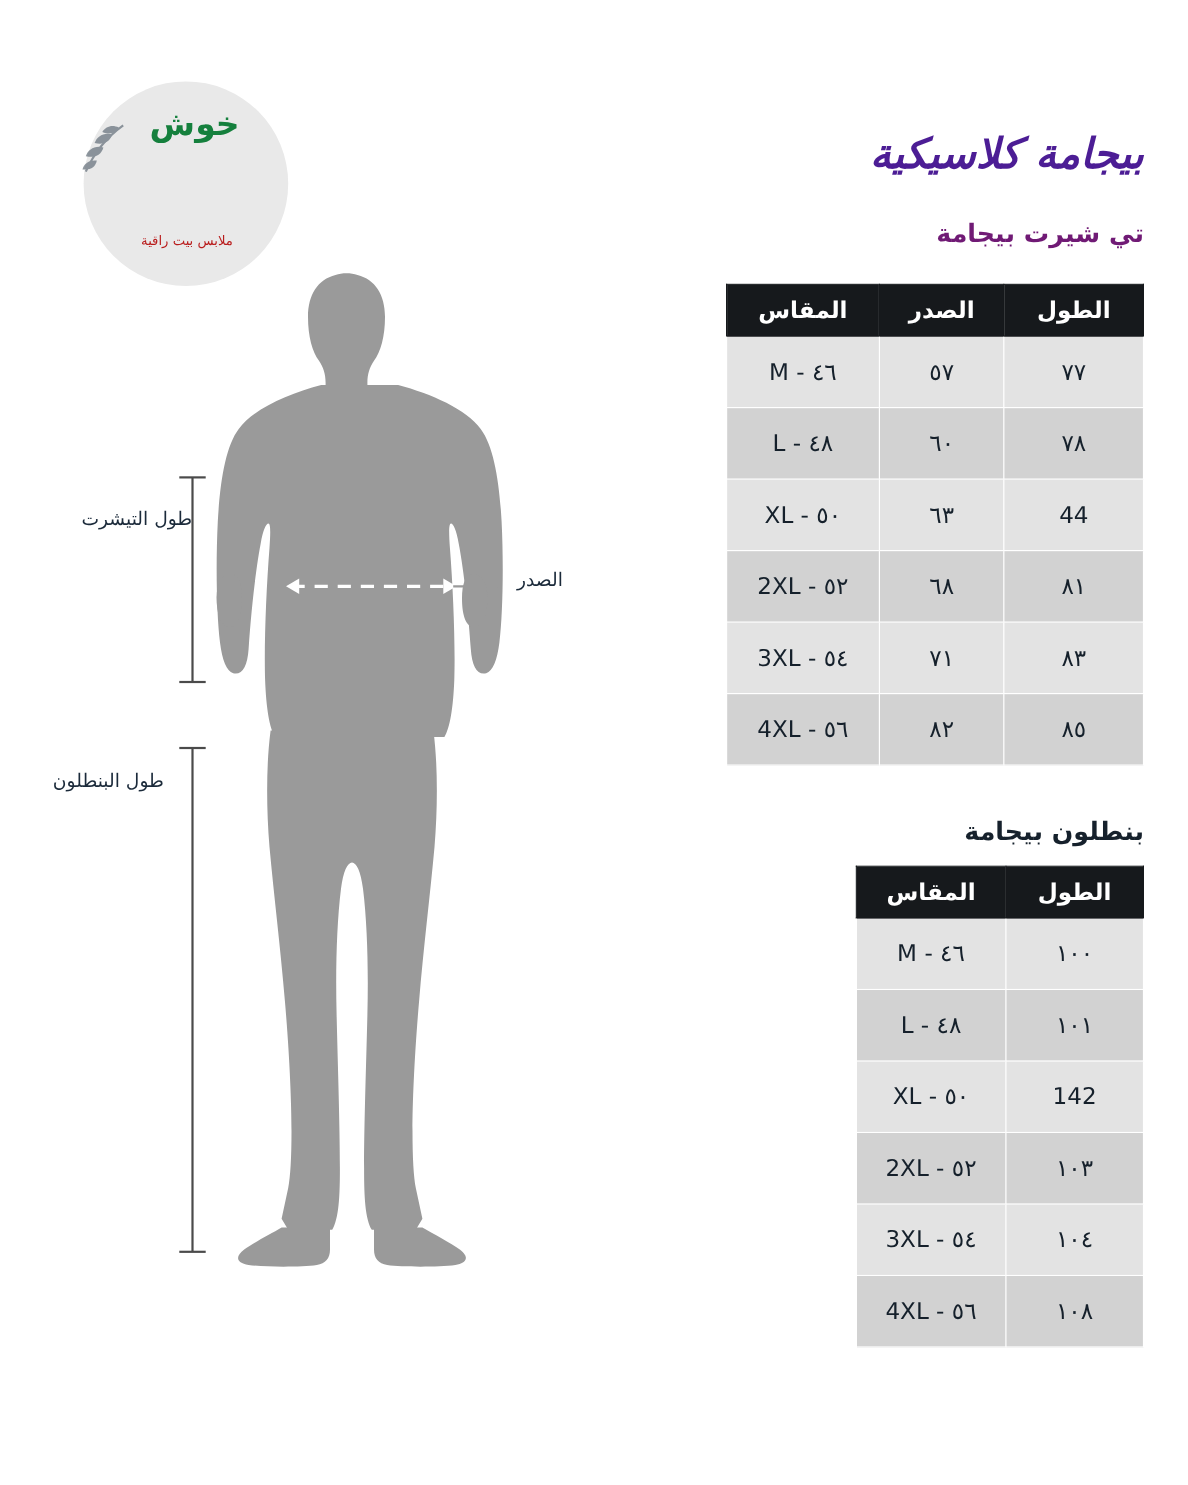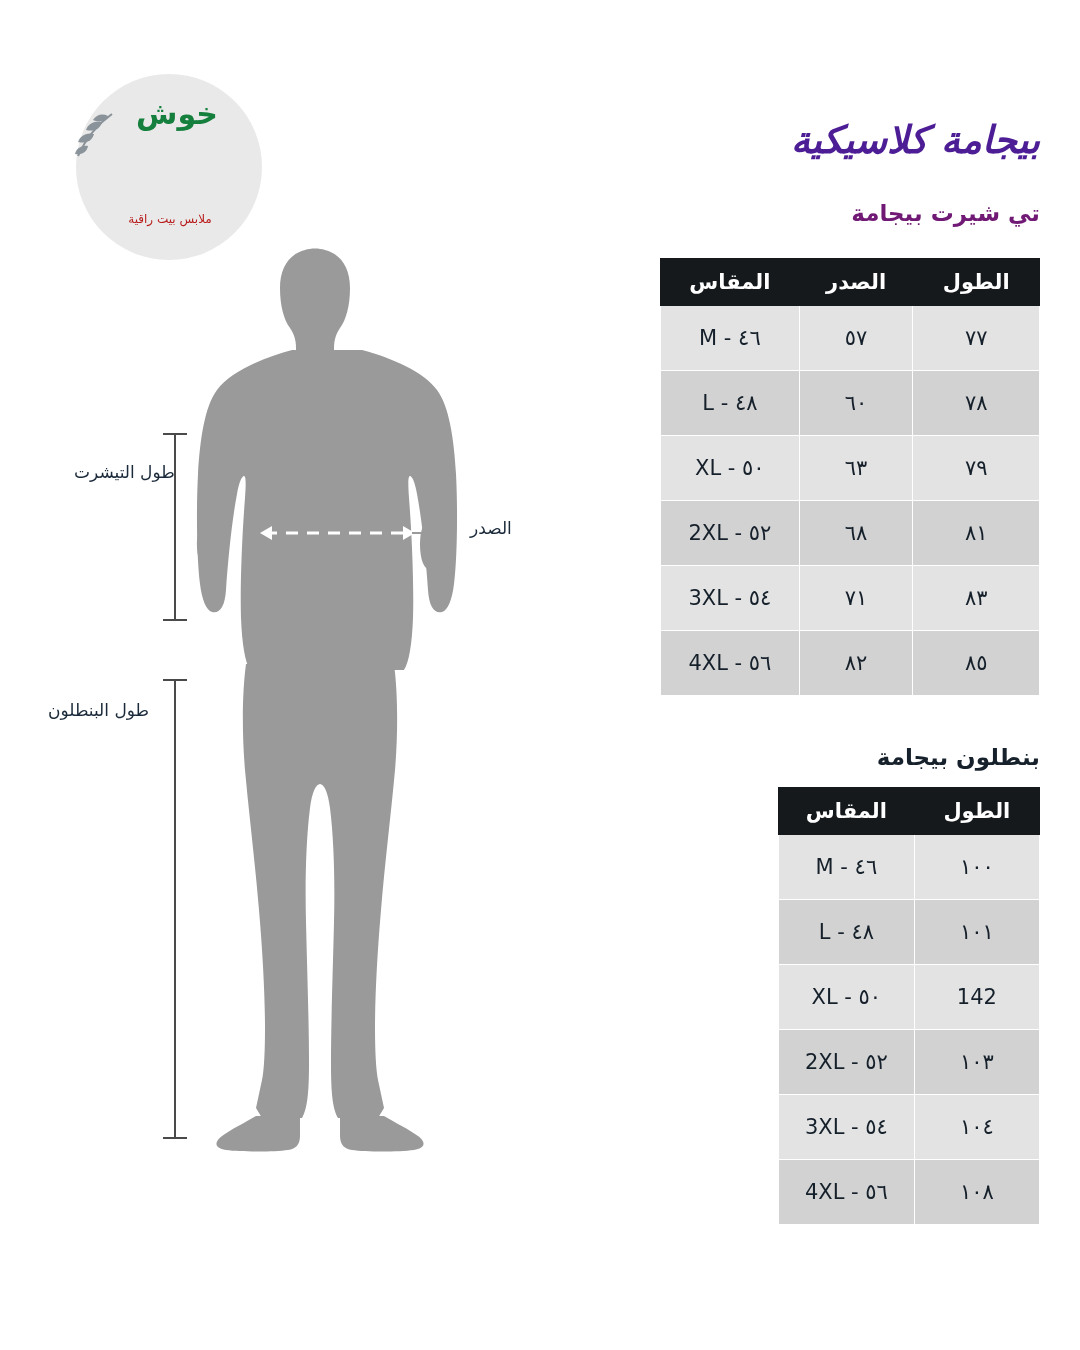--- a/index.html
+++ b/index.html
@@ -197,21 +197,21 @@
       <td>٧٧</td>
       <td>٥٧</td>
       <td>٤٦ - M</td>
     </tr>
     <tr>
       <td>٧٨</td>
       <td>٦٠</td>
       <td>٤٨ - L</td>
     </tr>
     <tr>
-      <td>٧٩</td>
+      <td>44</td>
       <td>٦٣</td>
       <td>٥٠ - XL</td>
     </tr>
     <tr>
       <td>٨١</td>
       <td>٦٨</td>
       <td>٥٢ - 2XL</td>
     </tr>
     <tr>
       <td>٨٣</td>

